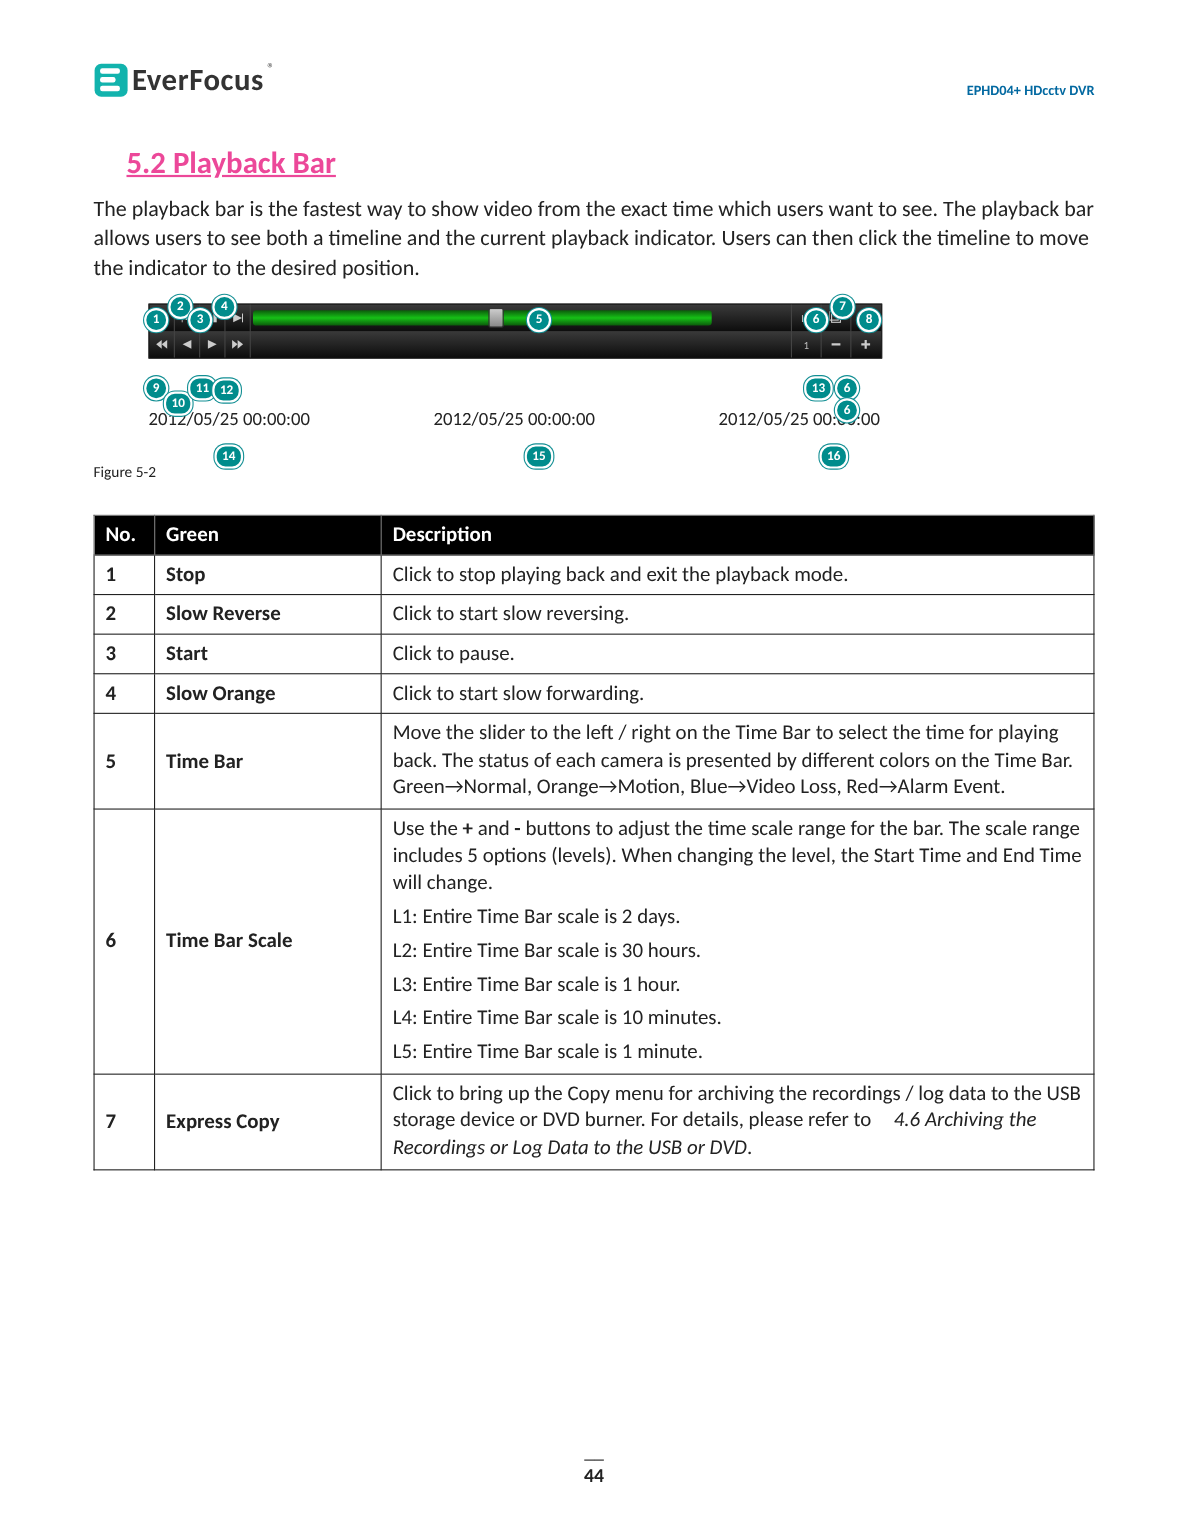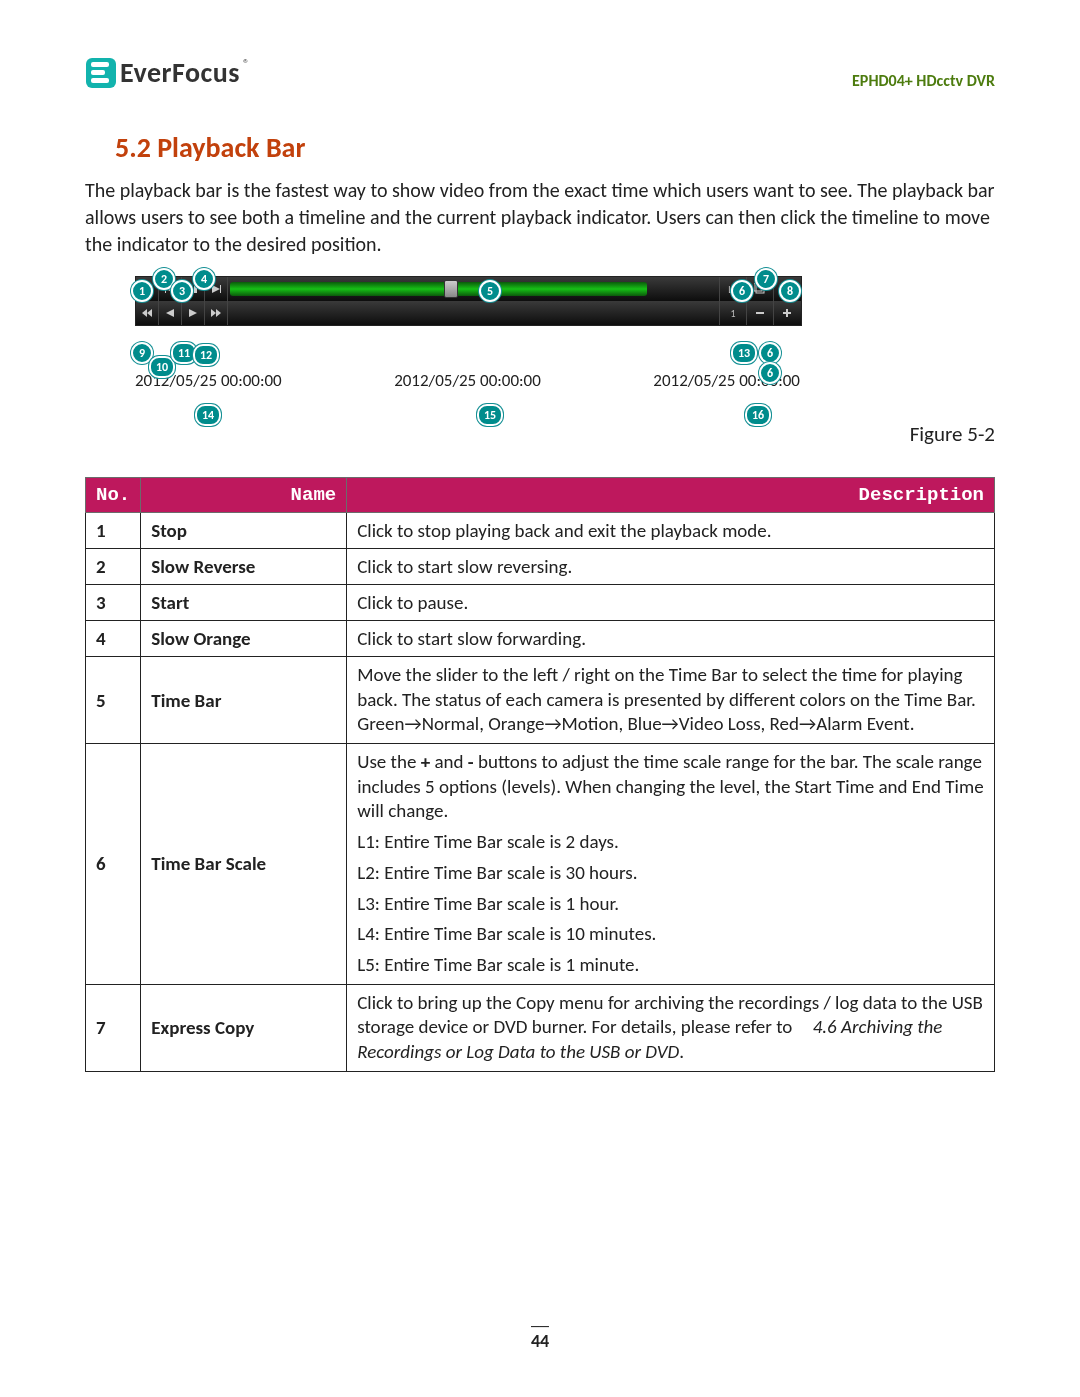--- a/index.html
+++ b/index.html
@@ -46,28 +46,29 @@
   }
   .reg-mark {
     font-size: 13px;
     color: #555;
     vertical-align: super;
     position: relative;
     top: -10px;
   }
   .prod-title {
     font-weight: 700;
-    font-size: 16px;
-    color: #4d7c0f;
+    font-size: 13px;
+    color: #0369a1;
   }
   h2.section-title {
-    color: #c2410c;
+    color: #ec4899;
     font-size: 28px;
     font-weight: 700;
     margin: 40px 0 12px 30px;
+    text-decoration: underline;
   }
   p.body-text {
     font-size: 20px;
     line-height: 1.35;
     margin: 8px 0 18px 0;
   }
   .figure-area {
     margin: 10px 0 6px 50px;
     position: relative;
     width: 760px;
@@ -156,37 +157,36 @@
   }
   .time-labels {
     display: flex;
     justify-content: space-between;
     font-size: 17px;
     margin: 44px 0 0 0;
     width: 665px;
     gap: 28px;
   }
   .fig-caption {
-    text-align: right;
-    font-size: 21px;
+    text-align: left;
+    font-size: 14px;
     margin: 30px 0 30px 0;
   }
   table.desc-table {
     border-collapse: collapse;
     width: 100%;
     font-size: 19px;
   }
   table.desc-table th {
-    background: #be185d;
+    background: #000000;
     color: #fff;
-    text-align: right;
+    text-align: left;
     font-weight: 700;
     padding: 6px 10px;
     border: 1px solid #6b6b6b;
-    font-family: Liberation Mono, monospace;
   }
   table.desc-table td {
     border: 1px solid #222;
     padding: 6px 10px;
     vertical-align: middle;
   }
   table.desc-table td.no-col {
     width: 34px;
     font-weight: 700;
   }
@@ -350,21 +350,21 @@
     <div class="callout dbl" style="left:342px; top:128px;">15</div>
     <div class="callout dbl" style="left:610px; top:128px;">16</div>
   </div>
 
   <div class="fig-caption">Figure 5-2</div>
 
   <table class="desc-table">
     <thead>
       <tr>
         <th>No.</th>
-        <th>Name</th>
+        <th>Green</th>
         <th>Description</th>
       </tr>
     </thead>
     <tbody>
       <tr>
         <td class="no-col">1</td>
         <td class="name-col">Stop</td>
         <td>Click to stop playing back and exit the playback mode.</td>
       </tr>
       <tr>

